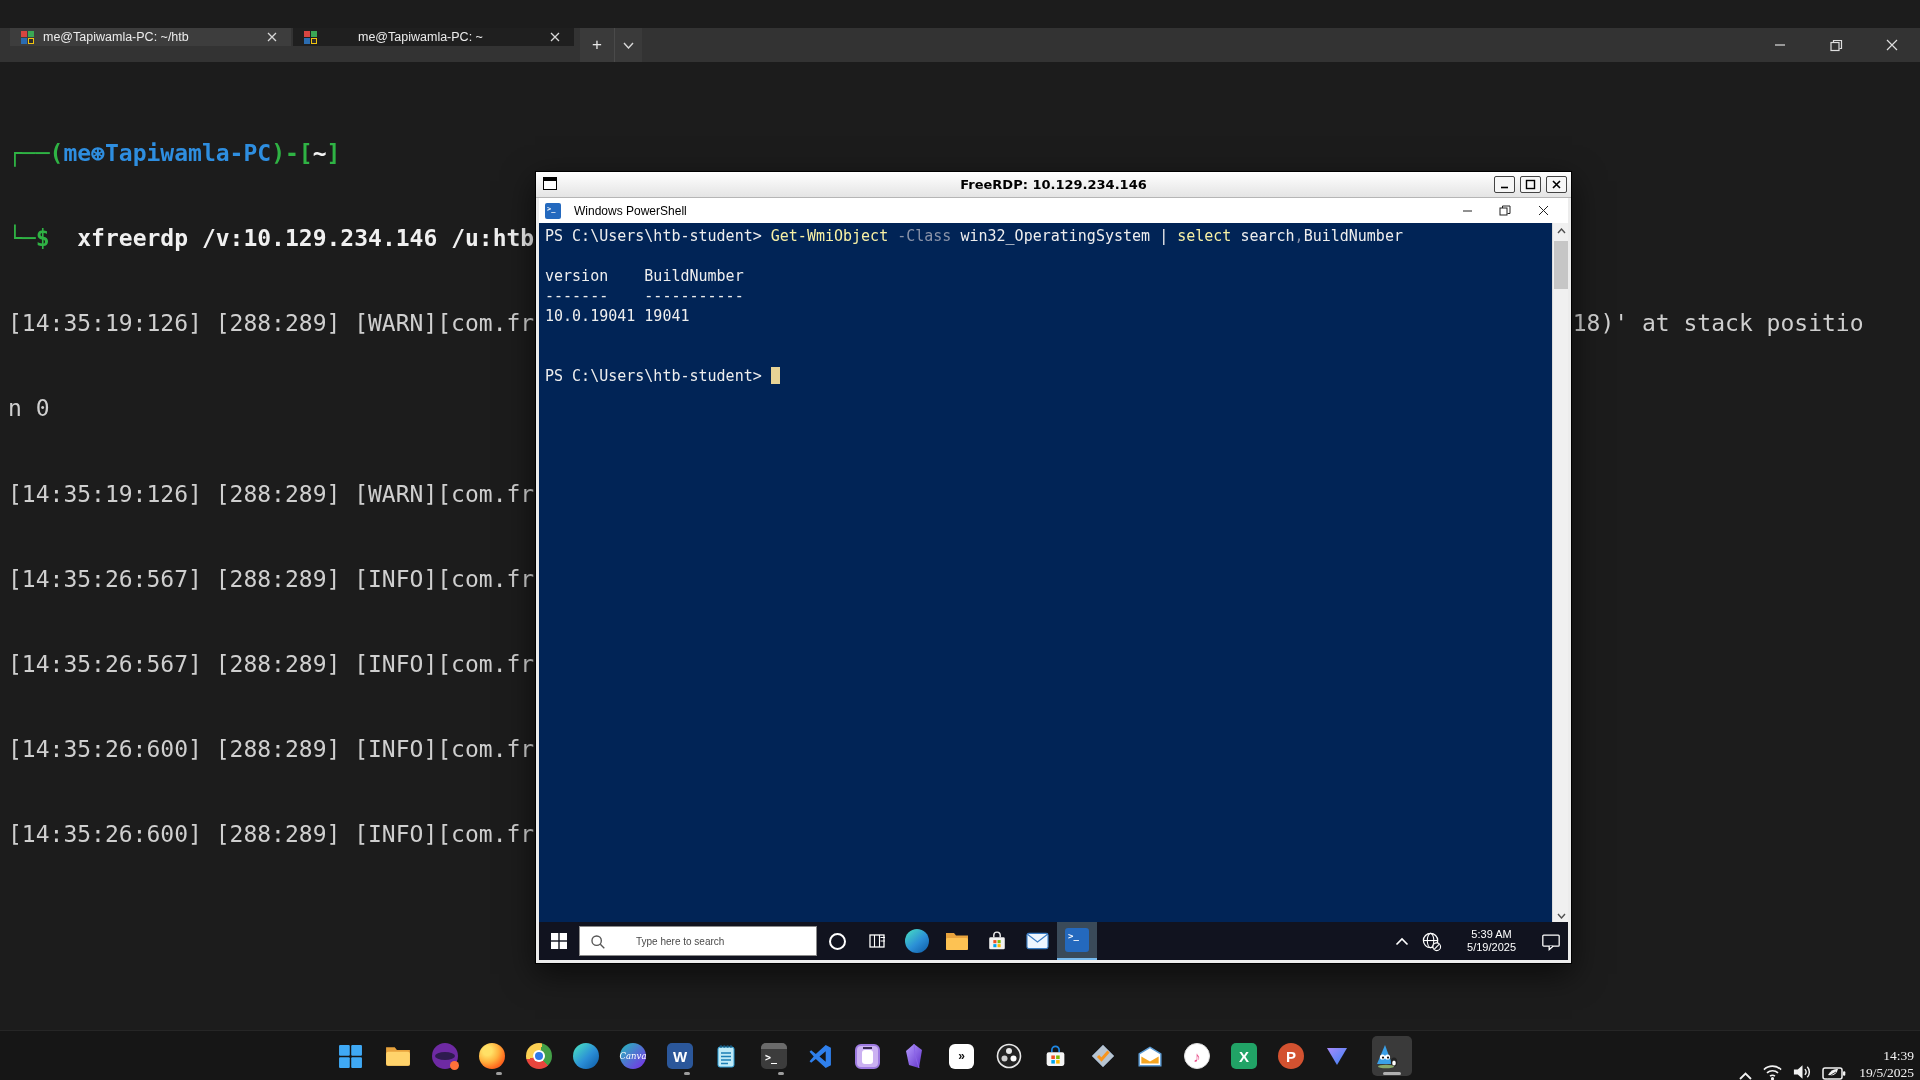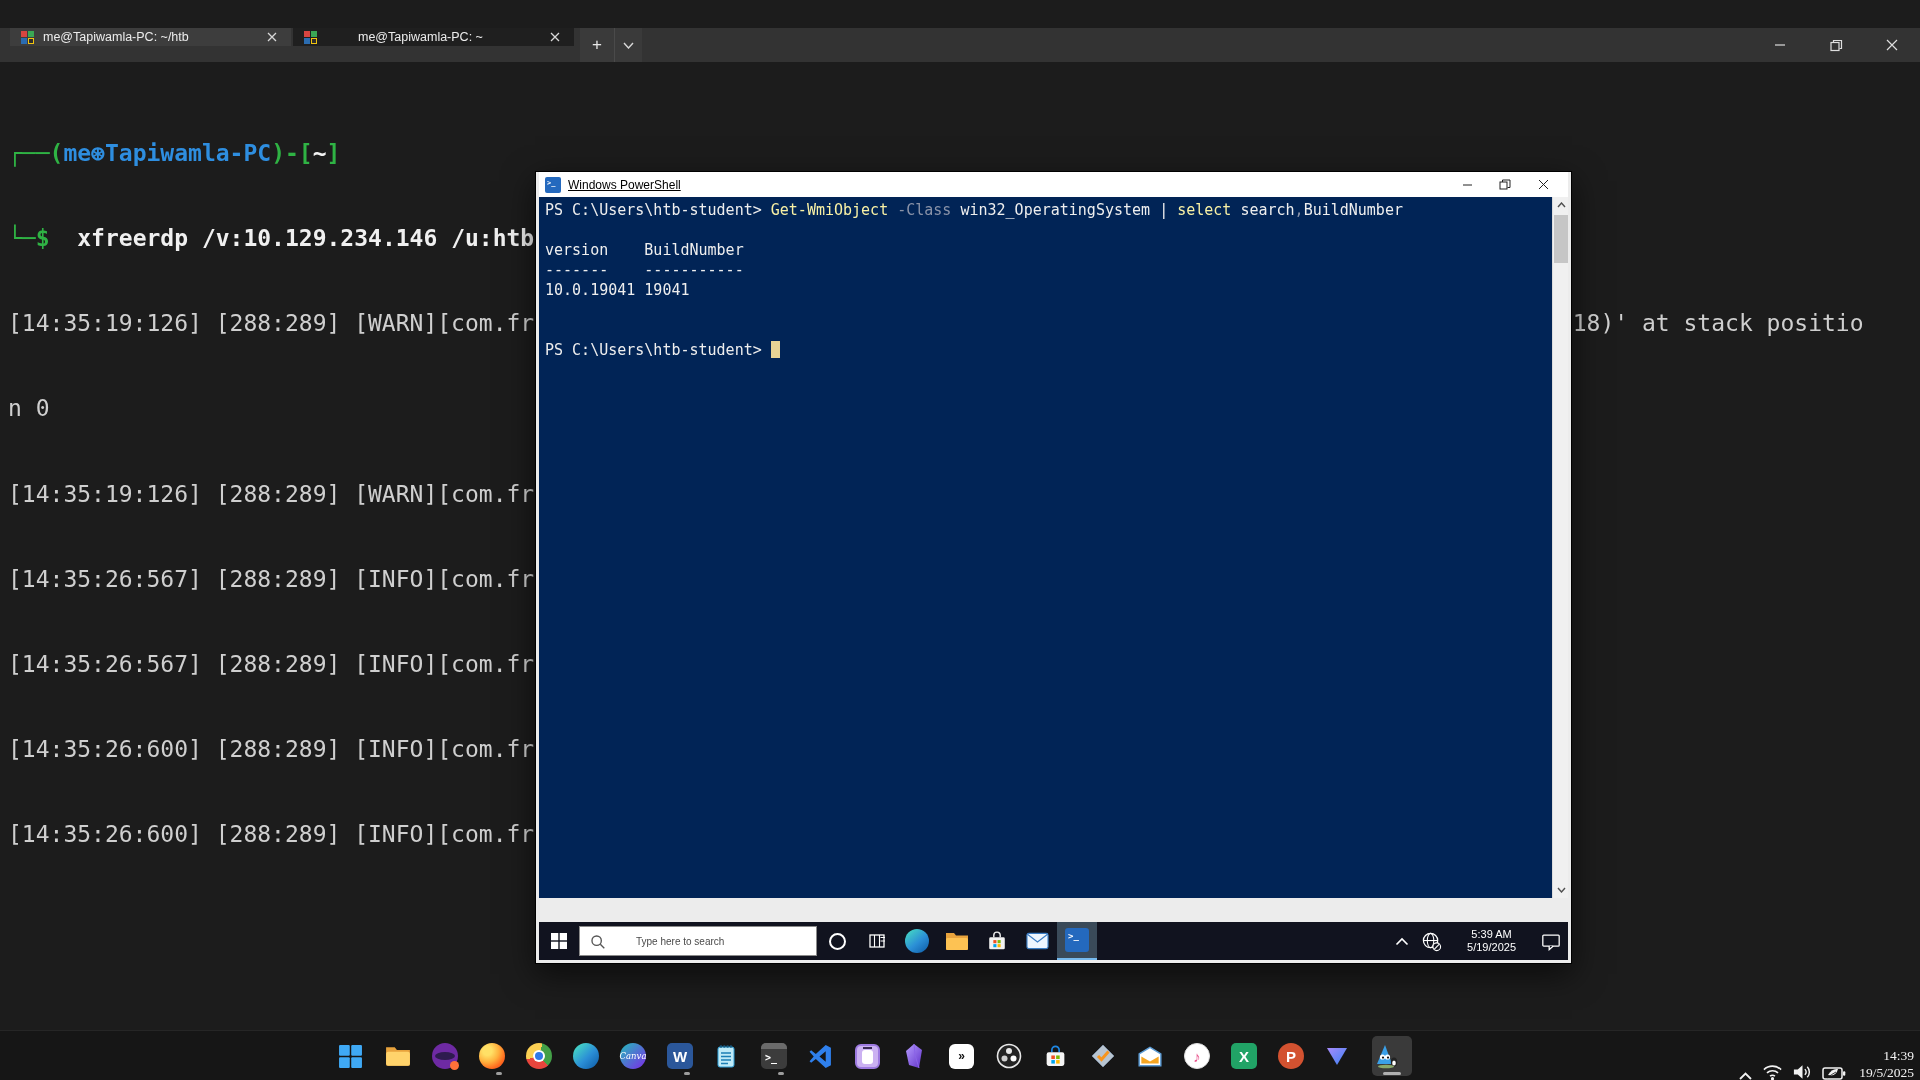--- a/index.html
+++ b/index.html
@@ -31,21 +31,21 @@
   #rdp{position:absolute;left:535px;top:171px;width:1037px;height:793px;background:#ececec;border:1px solid #000;box-shadow:0 10px 30px rgba(0,0,0,.6);}
   #rdp-titlebar{position:relative;height:26px;background:linear-gradient(#ffffff,#e4e4e4);border-bottom:1px solid #b5b5b5;display:flex;align-items:center;}
   #rdp-title{position:absolute;left:0;right:0;text-align:center;font-family:"DejaVu Sans",sans-serif;font-weight:bold;font-size:13px;color:#000;}
   #rdp-icon{margin-left:7px;z-index:2;}
   #rdp-btns{position:absolute;right:4px;top:4px;display:flex;gap:5px;z-index:2;}
   .rbtn{width:21px;height:17px;background:#f7f7f7;border:1px solid #444;border-radius:2px;display:flex;align-items:center;justify-content:center;}
 
   #ps-window{margin:0 3px;height:726px;position:relative;background:#fff;}
   #ps-titlebar{height:25px;background:#fff;display:flex;align-items:center;position:relative;}
   #ps-icon{width:16px;height:16px;margin-left:6px;background:#2469be;border-radius:2px;color:#fff;font-size:7px;font-weight:bold;display:flex;align-items:flex-start;justify-content:flex-start;padding:2px 0 0 2px;font-family:"DejaVu Sans Mono",monospace;}
-  #ps-title{margin-left:7px;font-size:12px;color:#000;text-decoration:underline;}
+  #ps-title{margin-left:13px;font-size:12px;color:#000;}
   #ps-btns{position:absolute;right:6px;top:0;height:25px;display:flex;}
   .psbtn{width:38px;height:25px;display:flex;align-items:center;justify-content:center;}
   #ps-body{position:relative;height:701px;background:#012456;padding:3px 6px;font-family:"DejaVu Sans Mono",monospace;font-size:15px;line-height:20px;color:#eeeeee;overflow:hidden;}
   .psline{height:20px;white-space:pre;}
   .y{color:#f9f1a5;}
   .gry{color:#8a93a8;}
   #cursor{display:inline-block;width:9px;height:17px;background:#e7d395;vertical-align:-3px;margin-left:9px;}
   #ps-scroll{position:absolute;right:0;top:0;bottom:0;width:16px;background:#f0f0f0;border-left:1px solid #dcdcdc;}
   #ps-thumb{position:absolute;left:1px;top:18px;width:14px;height:48px;background:#c6c6c6;}
   .sarr{position:absolute;left:0;width:16px;height:16px;display:flex;align-items:center;justify-content:center;}
@@ -167,20 +167,46 @@
     <div class="tline">n 0</div>
     <div class="tline">[14:35:19:126] [288:289] [WARN][com.fr</div>
     <div class="tline">[14:35:26:567] [288:289] [INFO][com.fr</div>
     <div class="tline">[14:35:26:567] [288:289] [INFO][com.fr</div>
     <div class="tline">[14:35:26:600] [288:289] [INFO][com.fr</div>
     <div class="tline">[14:35:26:600] [288:289] [INFO][com.fr</div>
   </div>
 </section>
 
 <section id="rdp">
+  <div id="rdp-titlebar">
+    <span id="rdp-icon">
+      <svg width="14" height="13" viewBox="0 0 14 13">
+          <rect x="0.5" y="0.5" width="13" height="12" fill="#fff" stroke="#000"></rect>
+          <rect x="0.5" y="0.5" width="13" height="3.5" fill="#000"></rect>
+        </svg>
+    </span>
+    <span id="rdp-title">FreeRDP: 10.129.234.146</span>
+    <span id="rdp-btns">
+      <span class="rbtn">
+          <svg width="11" height="11" viewBox="0 0 11 11">
+            <path d="M2 8.5 H9" stroke="#000" stroke-width="1.6"></path>
+          </svg>
+        </span>
+      <span class="rbtn">
+          <svg width="11" height="11" viewBox="0 0 11 11">
+            <rect x="1.5" y="1.5" width="8" height="8" fill="none" stroke="#000" stroke-width="1.4"></rect>
+          </svg>
+        </span>
+      <span class="rbtn">
+          <svg width="11" height="11" viewBox="0 0 11 11">
+            <path d="M2 2 L9 9 M9 2 L2 9" stroke="#000" stroke-width="1.6"></path>
+          </svg>
+        </span>
+    </span>
+  </div>
 
   <div id="ps-window">
     <div id="ps-titlebar">
       <span id="ps-icon">&gt;_</span>
       <span id="ps-title">Windows PowerShell</span>
       <span id="ps-btns">
         <span class="psbtn">
             <svg width="11" height="11" viewBox="0 0 11 11">
               <path d="M1 6 H10" stroke="#222" stroke-width="1"></path>
             </svg>

